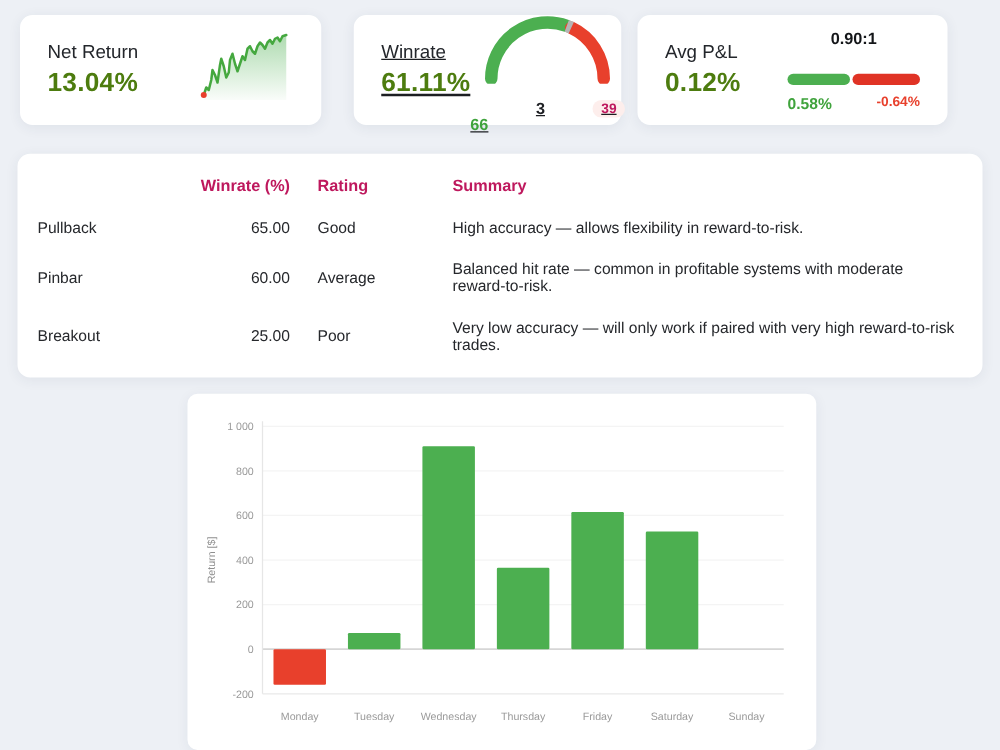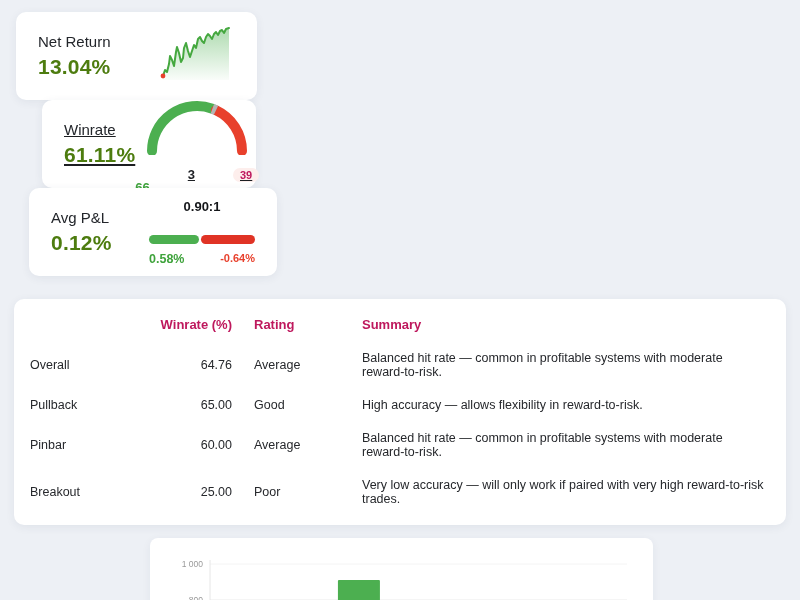--- a/index.html
+++ b/index.html
@@ -2,21 +2,21 @@
 <html><head>
 <meta charset="utf-8">
 <style>
   * { margin:0; padding:0; box-sizing:border-box; }
   html,body { width:800px; height:600px; overflow:hidden; }
   body {
     background:#edf0f5;
     font-family:"Liberation Sans", sans-serif;
     color:#1c1e22;
   }
-  .cards-row { display:flex; padding:12px 10px 0 16px;flex-direction:column; }
+  .cards-row { display:flex; padding:12px 10px 0 16px; }
   .card {
     background:#ffffff; border-radius:10px;
     box-shadow:0 2px 10px rgba(40,50,80,0.07);
     height:88px; display:flex; align-items:center;
     justify-content:space-between; padding:0 22px;
   }
   .card-netreturn { width:241px; }
   .card-winrate   { width:214px; margin-left:26px;text-decoration:underline; }
   .card-avgpnl    { width:248px; margin-left:13px; }
   .card-label { font-size:15px; font-weight:500; color:#23262b; margin-bottom:5px; }
@@ -134,26 +134,20 @@
     <thead>
       <tr>
         <th class="col-name"></th>
         <th class="col-winrate">Winrate (%)</th>
         <th class="col-rating">Rating</th>
         <th class="col-summary">Summary</th>
       </tr>
     </thead>
     <tbody>
       <tr>
-        <td class="col-name">Overall</td>
-        <td class="col-winrate">64.76</td>
-        <td class="col-rating">Average</td>
-        <td class="col-summary">Balanced hit rate — common in profitable systems with moderate reward-to-risk.</td>
-      </tr>
-      <tr>
         <td class="col-name">Pullback</td>
         <td class="col-winrate">65.00</td>
         <td class="col-rating">Good</td>
         <td class="col-summary">High accuracy — allows flexibility in reward-to-risk.</td>
       </tr>
       <tr>
         <td class="col-name">Pinbar</td>
         <td class="col-winrate">60.00</td>
         <td class="col-rating">Average</td>
         <td class="col-summary">Balanced hit rate — common in profitable systems with moderate reward-to-risk.</td>

